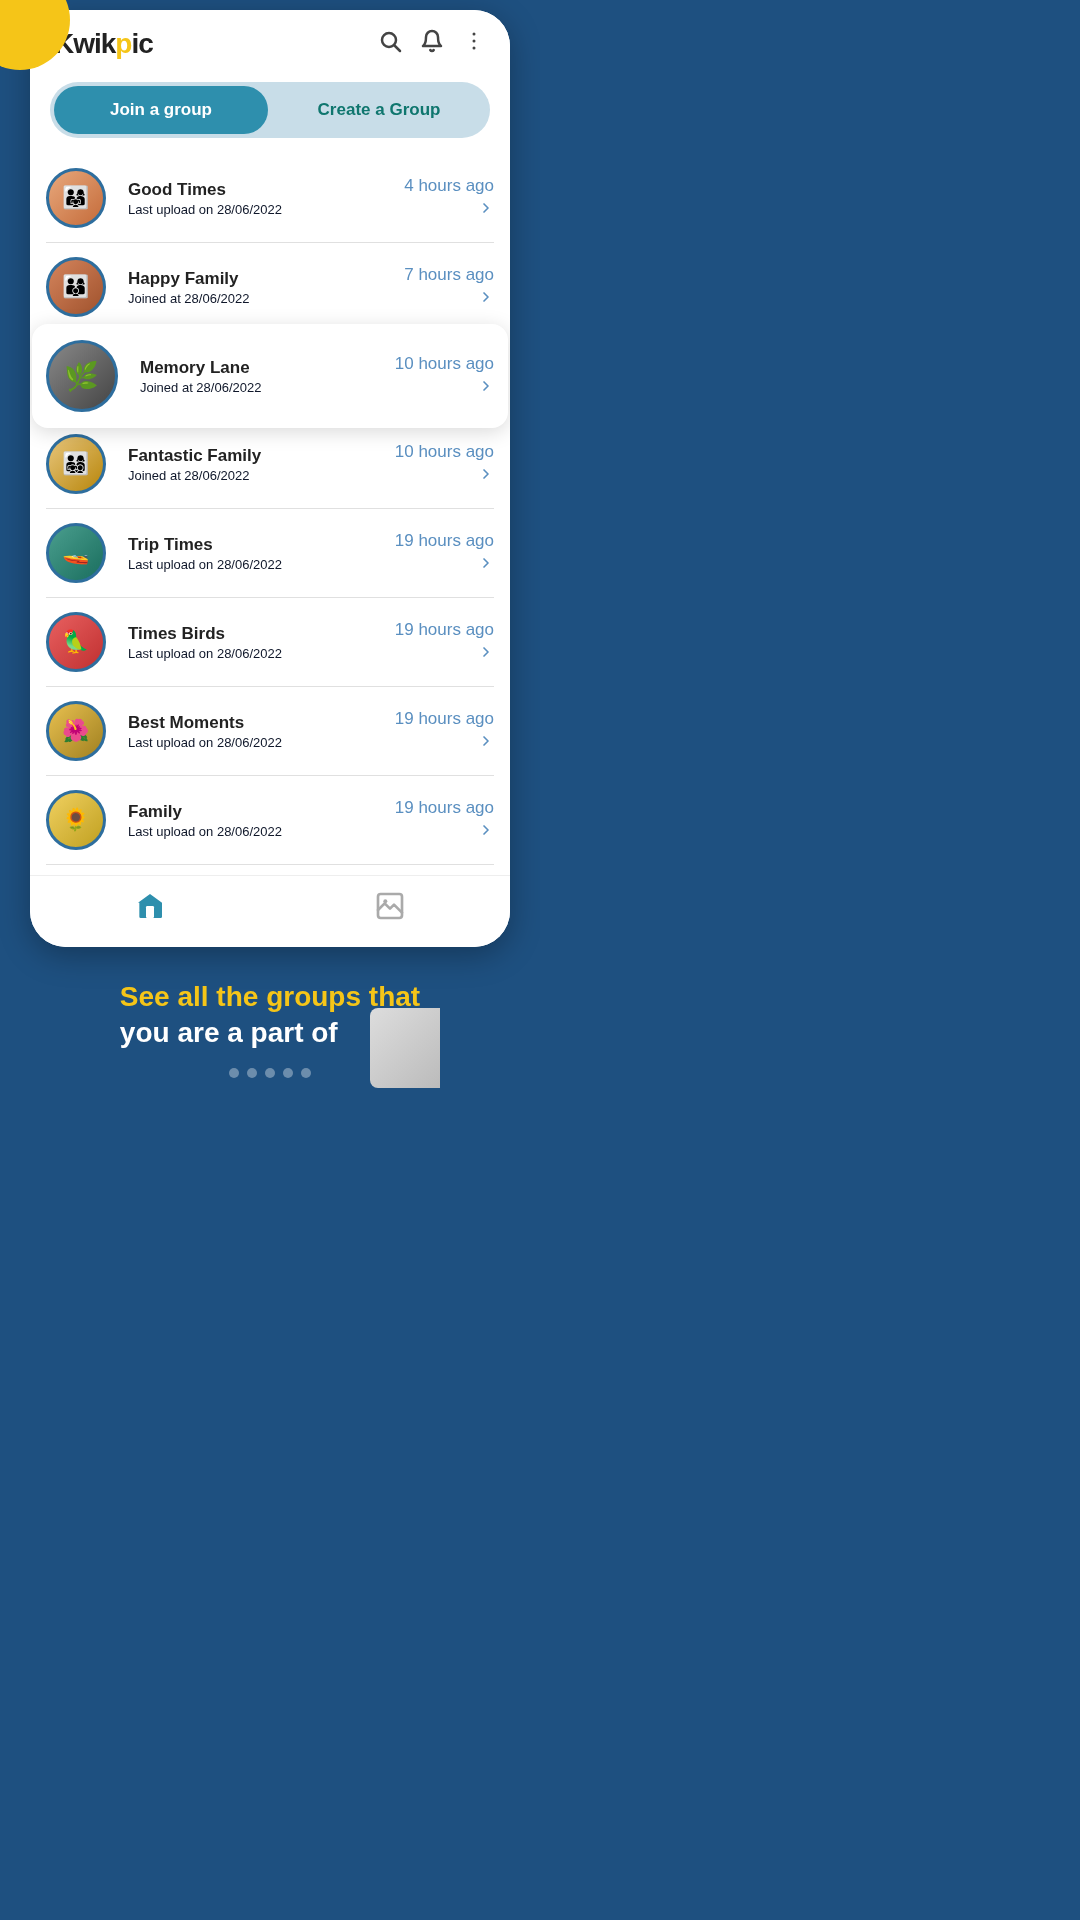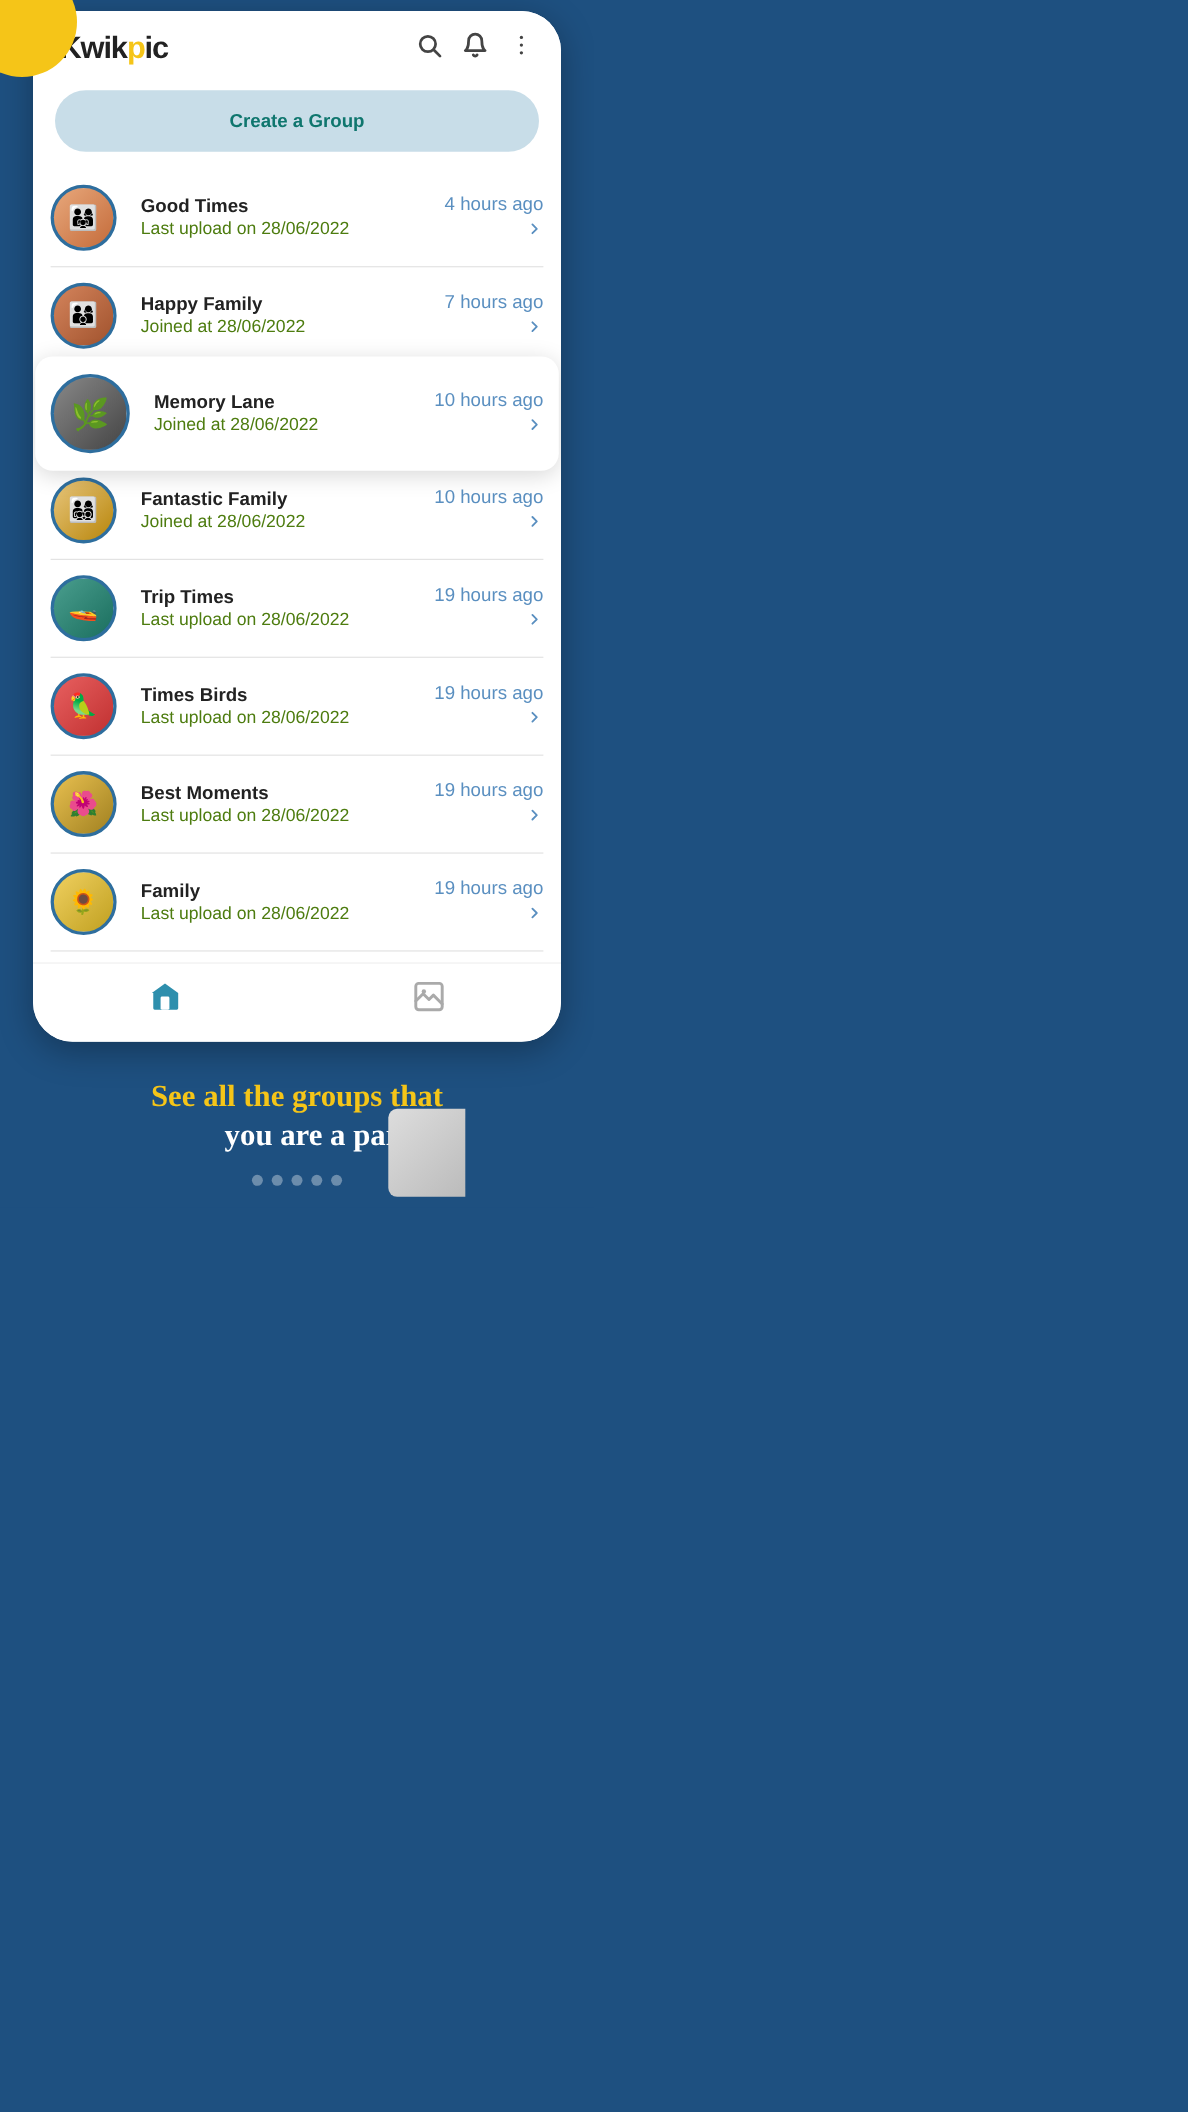--- a/index.html
+++ b/index.html
@@ -170,22 +170,22 @@
       padding: 0 22px;
     }
 
     .group-name {
       font-size: 17px;
       font-weight: 700;
       color: #222;
     }
 
     .group-sub {
-      font-size: 16px;
-      color: #4d7c0f;
+      font-size: 13px;
+      color: #0f172a;
       margin-top: 2px;
     }
 
     .group-meta {
       display: flex;
       flex-direction: column;
       align-items: flex-end;
       gap: 4px;
     }
 
@@ -215,23 +215,22 @@
       font-size: 28px;
       cursor: pointer;
     }
 
     .nav-icon.active { color: #2e8fad; }
     .nav-icon.inactive { color: #aaa; }
 
     
     .bottom-section {
       padding: 32px 20px 20px 20px;
-      text-align: right;
+      text-align: left;
       position: relative;
-      font-family: Liberation Serif, serif;
     }
 
     .bottom-headline {
       font-size: 28px;
       font-weight: 800;
       line-height: 1.3;
     }
 
     .bottom-headline .yellow {
       color: #f5c518;
@@ -298,20 +297,21 @@
           <svg width="24" height="24" viewBox="0 0 24 24" fill="#444">
             <circle cx="12" cy="5" r="1.5"></circle>
             <circle cx="12" cy="12" r="1.5"></circle>
             <circle cx="12" cy="19" r="1.5"></circle>
           </svg>
         </span>
       </div>
     </div>
 
     <div class="tab-bar">
+      <button class="tab-btn active">Join a group</button>
       <button class="tab-btn inactive">Create a Group</button>
     </div>
 
     <div class="group-list" id="group-list-container">
     <div class="group-item">
       <div class="group-avatar av-goodtimes">
         <span style="font-size:22px">👨‍👩‍👧</span>
       </div>
       <div class="group-info">
         <div class="group-name">Good Times</div>

